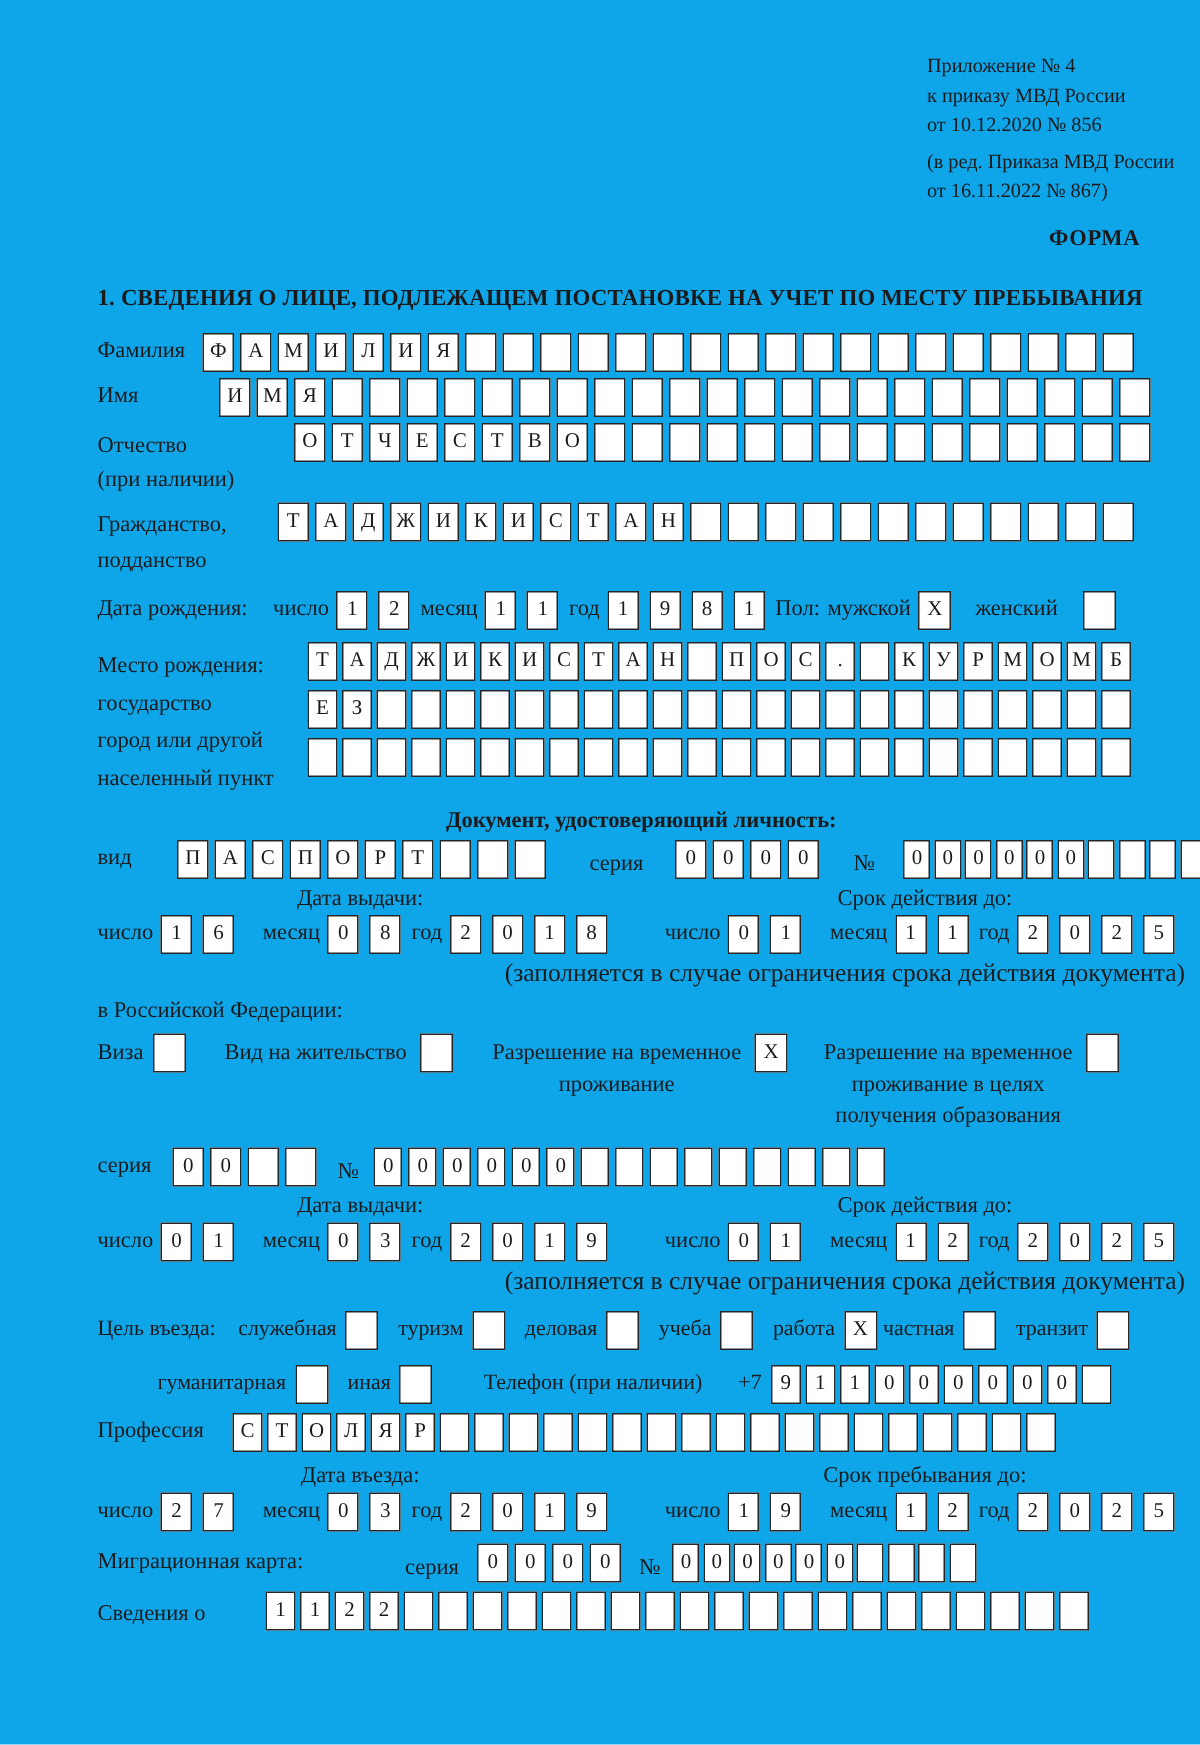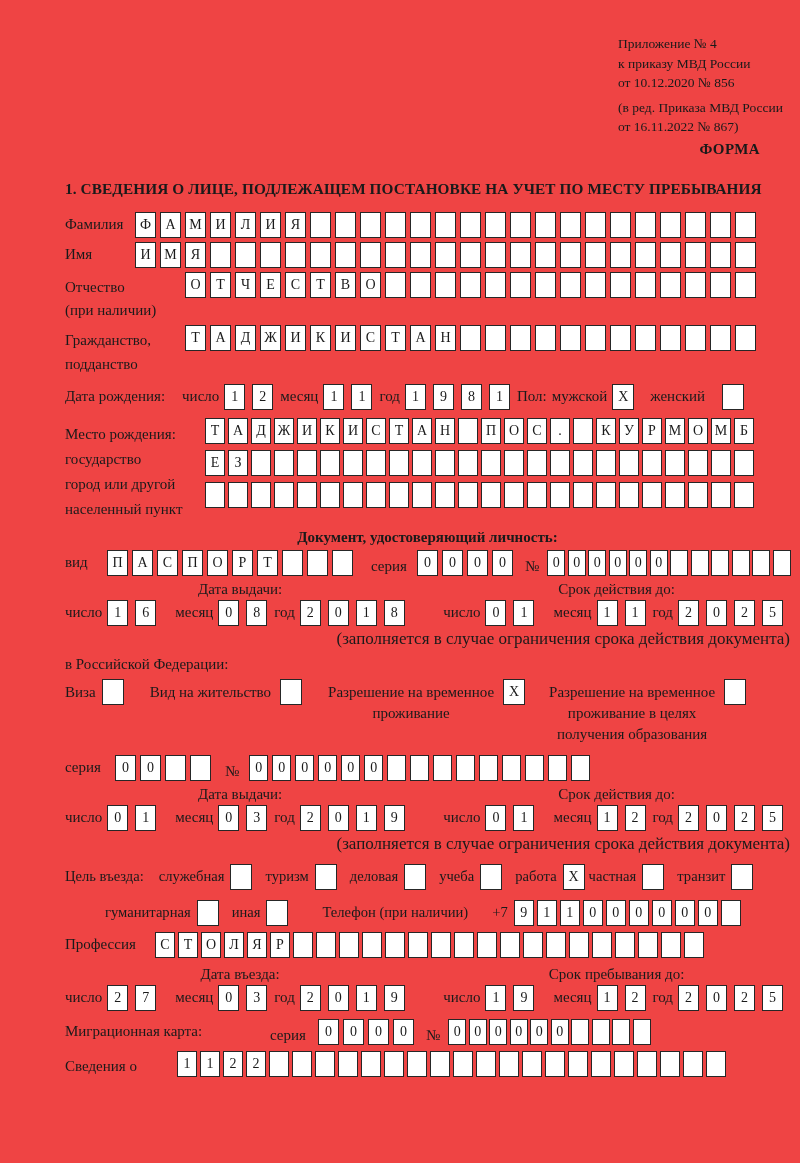--- a/index.html
+++ b/index.html
@@ -1,23 +1,23 @@
 <!DOCTYPE html>
 <html><head>
 <meta charset="utf-8">
 <style>
   * { margin:0; padding:0; box-sizing:border-box; }
   html,body { background:#ffffff; }
   body { width:800px; font-family:"Liberation Serif","DejaVu Serif",serif; color:#1a1a1a; }
-  .page { width:800px; height:1163px; background:#ef4444; padding:34px 10px 0 65px; overflow:hidden; position:relative; }
+  .page { width:800px; height:1163px; background:#0ea5e9; padding:34px 10px 0 65px; overflow:hidden; position:relative; }
 
   
   .hdr { margin-left:553px; font-size:13.5px; line-height:1.45; }
   .hdr .gap { margin-top:5px; }
-  .form-label { text-align:right; padding-right:30px; font-weight:bold; font-size:15px; margin-top:4px; letter-spacing:.4px; }
+  .form-label { text-align:right; padding-right:30px; font-weight:bold; font-size:15px; margin-top:14px; letter-spacing:.4px; }
 
   
   .title { text-align:center; font-weight:bold; font-size:17.5px; line-height:1.4; margin-top:14px; letter-spacing:.2px; }
   .blank-line { display:inline-block; width:58px; height:15px; border-bottom:2.2px solid #2a2a2a; margin-left:10px; }
   .section-heading { font-weight:bold; font-size:15.3px; margin-top:22px; letter-spacing:.1px; }
 
   
   .row { display:flex; align-items:flex-start; }
   .lbl { font-size:15px; padding-top:4px; flex:0 0 auto; }
   .lblcol { flex:0 0 auto; font-size:15px; padding-top:4px; line-height:1.55; }
@@ -30,21 +30,21 @@
 
   .cells { display:flex; flex:0 0 auto; }
   .cell { width:21px; height:26px; border:1.6px solid #262626; margin-right:4px; display:inline-flex;
           align-items:center; justify-content:center; font-size:14px; flex:0 0 auto; background:#fff; }
   .sm  .cell { width:20px; margin-right:3px; }   
   .xs  .cell { width:18px; margin-right:2.5px; } 
   .xs2 .cell { width:19px; margin-right:4px; }   
   .dt  .cell { margin-right:7px; }               
   .chk .cell { width:22px; }
 
-  .mt3 { margin-top:3px; } .mt4 { margin-top:4px; } .mt5 { margin-top:5px; }
+  .mt3 { margin-top:3px; } .mt4 { margin-top:4px;gap:11px; } .mt5 { margin-top:5px; }
   .mt6 { margin-top:6px; } .mt8 { margin-top:8px; } .mt10 { margin-top:10px; } .mt14 { margin-top:14px; }
 
   
   .dt-row { display:flex; align-items:center; }
   .dt-lbl { font-size:15px; margin-right:5px; }
   .gsep { margin-left:12px; }
   .twocol { display:flex; align-items:flex-end; }
   .tc-l { width:392px; }
   .tc-r { flex:1; margin-left:28px; }
   .dt-heading { text-align:center; font-size:15px; margin-bottom:2px; }

